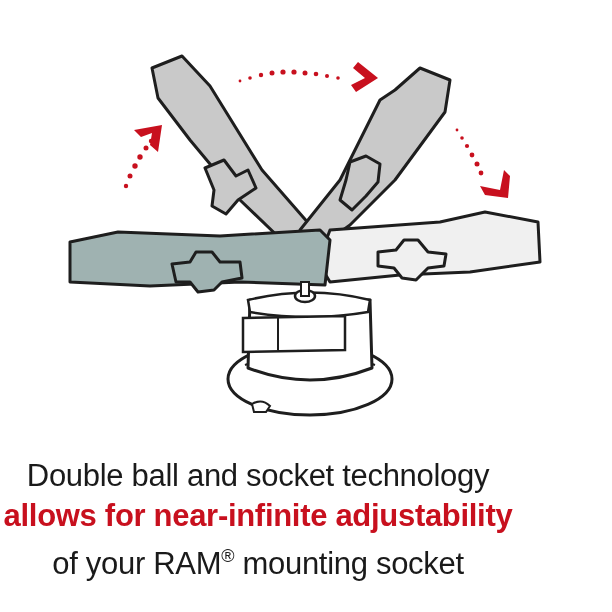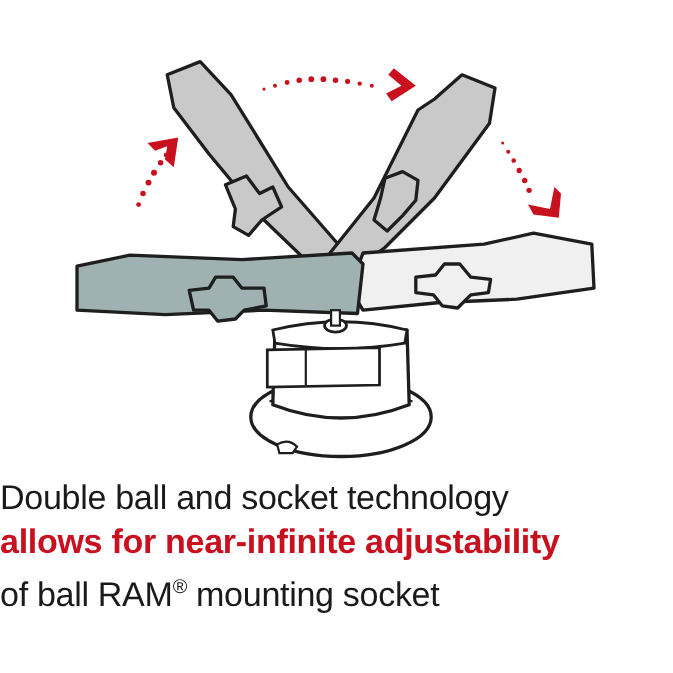--- a/index.html
+++ b/index.html
@@ -1,19 +1,19 @@
 <!DOCTYPE html>
 <html><head>
 <meta charset="utf-8">
 <style>
   html, body { margin: 0; padding: 0; background: #ffffff; }
   body { width: 612px; height: 612px; position: relative; overflow: hidden;
          font-family: "Liberation Sans", sans-serif; }
   .illustration { position: absolute; left: 0; top: 0; width: 612px; height: 420px; }
-  .caption { position: absolute; left: 0; top: 433px; width: 516px; text-align: left; }
+  .caption { position: absolute; left: 0; top: 456px; width: 516px; text-align: center; }
   .line { display: block; font-size: 31px; line-height: 40px; letter-spacing: -0.3px; }
   .line-1, .line-3 { color: #1a1a1a; font-weight: normal; }
   .line-2 { color: #c8101e; font-weight: bold; }
   .reg { font-size: 18px; vertical-align: 12px; }
 </style>
 </head>
 <body>
 
 <svg class="illustration" viewBox="0 0 612 420" xmlns="http://www.w3.org/2000/svg">
 
@@ -78,14 +78,14 @@
       <circle cx="472" cy="155" r="2.4"></circle>
     <circle cx="477" cy="164" r="2.5"></circle>
       <circle cx="481" cy="173" r="2.4"></circle>
     <path d="M480,186 L500,190 L504,170 L510,176 L508,198 L485,195 Z"></path>
   </g>
 </svg>
 
 <div class="caption">
   <span class="line line-1">Double ball and socket technology</span>
   <span class="line line-2">allows for near-infinite adjustability</span>
-  <span class="line line-3"><span>of ball RAM</span><span class="reg">®</span><span> mounting socket</span></span>
+  <span class="line line-3"><span>of your RAM</span><span class="reg">®</span><span> mounting socket</span></span>
 </div>
 
 </body></html>

